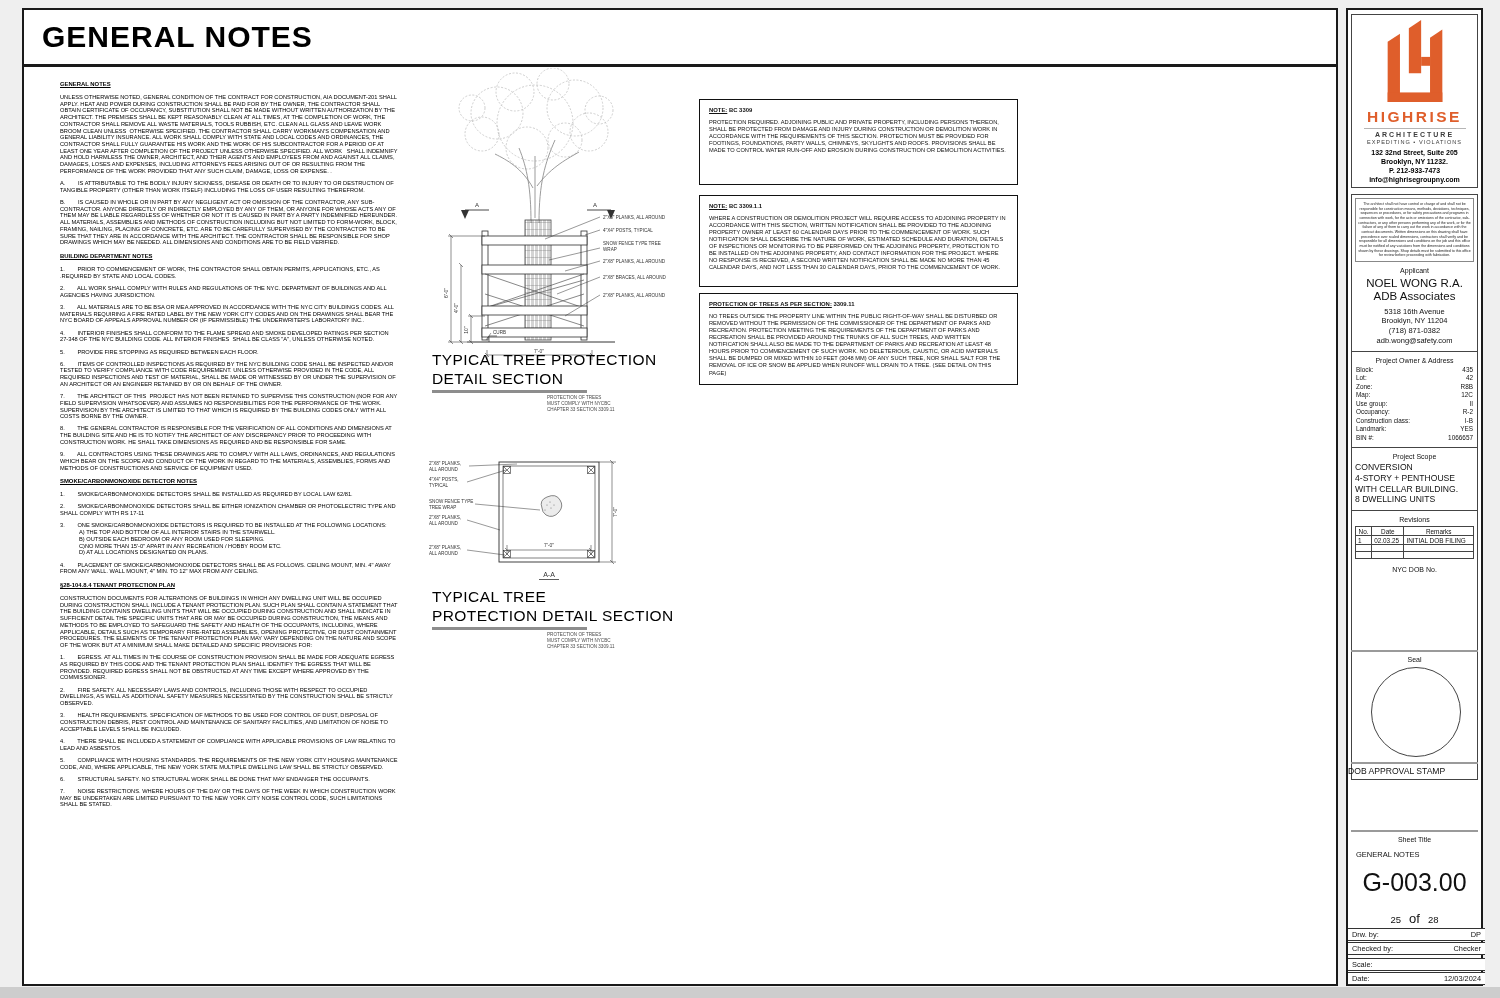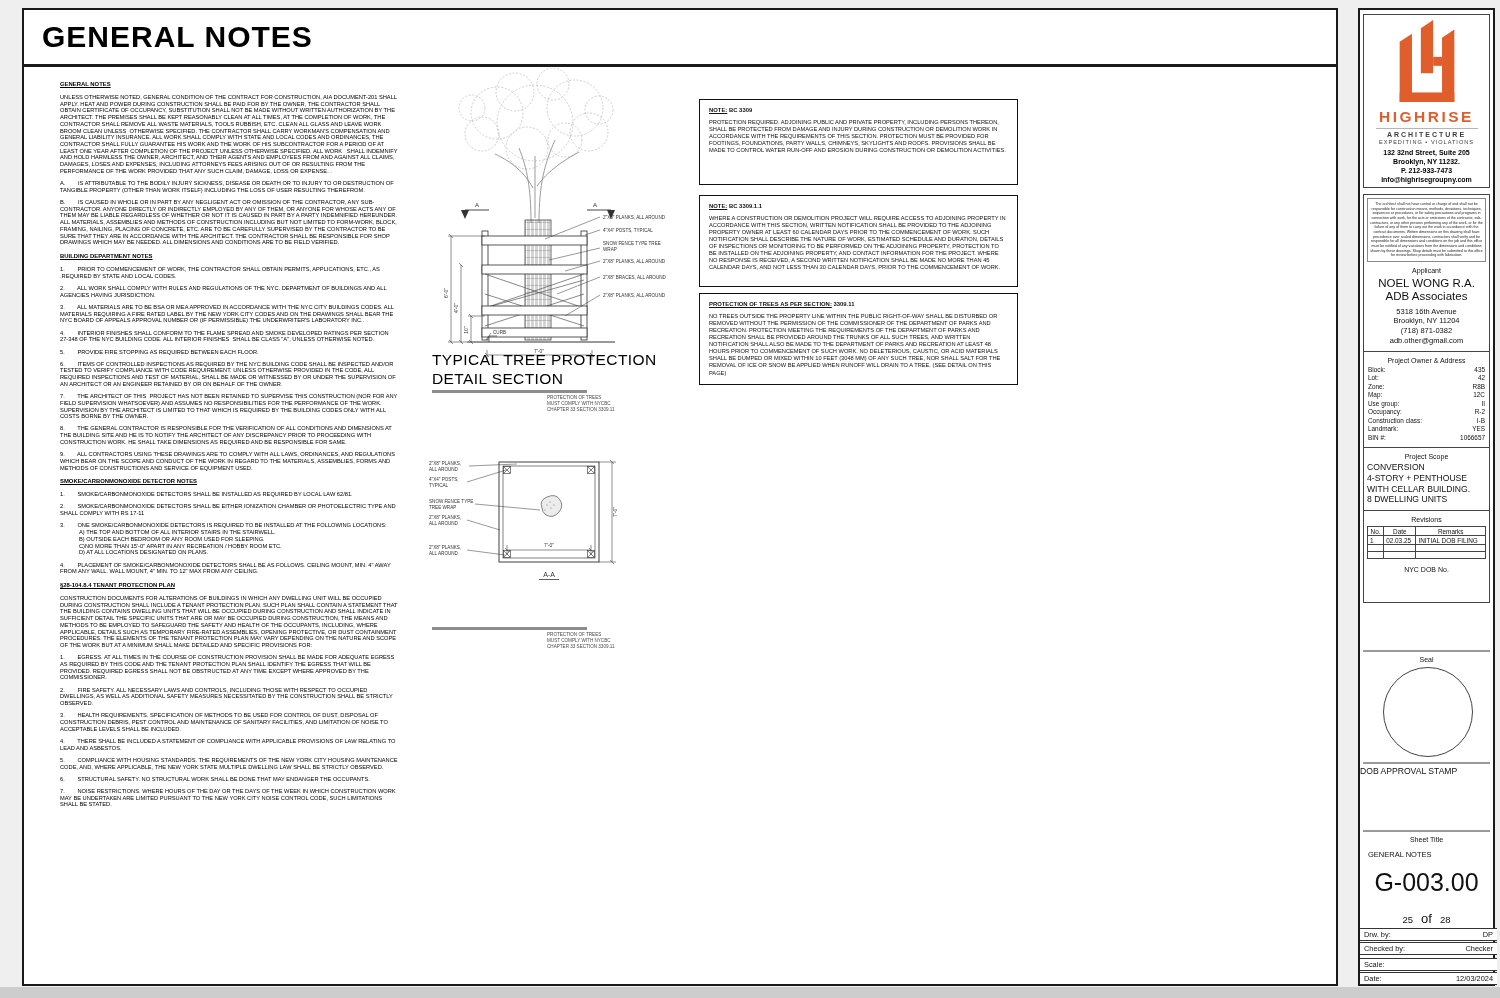--- a/index.html
+++ b/index.html
@@ -26,29 +26,29 @@
   .dtitle { position:absolute; font-size:15.5px; letter-spacing:0.4px; color:#000000; line-height:1.25; }
   .drule { position:absolute; width:155px; height:2.5px; background:#8d8d8d; }
   .dnote { position:absolute; font-size:4.6px; line-height:1.35; color:#4a4a4a; }
 
   svg text { font-family:"Liberation Sans", sans-serif; }
   .dl { font-size:4.6px; fill:#333; }
   .dim-t { font-size:5px; fill:#333; }
   .mark { font-size:6px; fill:#333; }
 
   
-  .tb { position:absolute; left:1346px; top:8px; width:137px; height:978px; background:#fff; border:2px solid #1a1a1a;margin-left:12px; }
+  .tb { position:absolute; left:1346px; top:8px; width:137px; height:978px; background:#fff; border:2px solid #1a1a1a; }
   .lb-logo { position:absolute; left:3px; top:4px; width:127px; height:174px; border:1px solid #444; text-align:center; }
   .brand-name { font-size:15.5px; font-weight:bold; letter-spacing:2.5px; margin-top:2px; }
   .brand-rule { width:102px; height:1px; background:#b5b5b5; margin:2px auto; }
   .brand-t1 { font-size:7px; font-weight:bold; letter-spacing:2px; color:#3c3c3c; }
   .brand-t2 { font-size:5.6px; letter-spacing:1px; color:#3c3c3c; margin-top:1px; }
   .brand-addr { font-size:7px; font-weight:bold; line-height:1.3; margin-top:3px; color:#000; }
 
-  .lb-main { position:absolute; left:3px; top:184px; width:127px; height:409px; border:1px solid #444; padding:3px 3px; }
+  .lb-main { position:absolute; left:3px; top:184px; width:127px; height:586px; border:1px solid #444; padding:3px 3px; }
   .disclaimer { border:1px solid #888; padding:3px 2px; font-size:3.6px; line-height:1.3; text-align:center; color:#222; }
   .lbl { font-size:7px; text-align:center; margin-top:5px; color:#111; }
   .app-name { font-size:11.5px; text-align:center; line-height:1.15; margin-top:3px; }
   .app-addr { font-size:7.5px; text-align:center; line-height:1.3; margin-top:3px; }
   .divider { height:1px; background:#444; margin:5px -3px 0; }
   .owner-addr { font-size:11.8px; text-align:center; line-height:1.12; margin-top:2px; white-space:pre-line; }
   .kv { display:flex; justify-content:space-between; font-size:6.4px; line-height:1.33; padding:0 1px; }
   .scope { font-size:8.6px; line-height:1.25; margin-top:2px; white-space:pre-line; }
   table.rev { width:100%; border-collapse:collapse; margin-top:3px; font-size:6.4px; }
   table.rev th, table.rev td { border:1px solid #444; padding:0.5px 2px; text-align:left; font-weight:normal; }
@@ -267,20 +267,24 @@
     <text class="dl" x="2" y="53">SNOW FENCE TYPE</text>
     <text class="dl" x="2" y="59">TREE WRAP</text>
     <text class="dl" x="2" y="69">2"X8" PLANKS,</text>
     <text class="dl" x="2" y="75">ALL AROUND</text>
     <text class="dl" x="2" y="99">2"X8" PLANKS,</text>
     <text class="dl" x="2" y="105">ALL AROUND</text>
     <text x="122" y="127" text-anchor="middle" style="font-size:7px; fill:#333;">A-A</text>
     <path d="M112,129.5 H132" stroke="#333" stroke-width="0.8"></path>
   </svg>
 
+  <div class="dtitle" style="left:408px; top:577px;">
+    <div>TYPICAL TREE</div>
+    <div>PROTECTION DETAIL SECTION</div>
+  </div>
   <div class="drule" style="left:408px; top:617px;"></div>
   <div class="dnote" style="left:523px; top:622px;">
     <div>PROTECTION OF TREES</div>
     <div>MUST COMPLY WITH NYCBC</div>
     <div>CHAPTER 33 SECTION 3309.11</div>
   </div>
 
   <div class="nbox" style="top:89px; height:86px;">
     <div class="nbox-h"><span class="u">NOTE:</span><span> BC 3309</span></div>
     <div class="nbox-b">PROTECTION REQUIRED. ADJOINING PUBLIC AND PRIVATE PROPERTY, INCLUDING PERSONS THEREON, SHALL BE PROTECTED FROM DAMAGE AND INJURY DURING CONSTRUCTION OR DEMOLITION WORK IN ACCORDANCE WITH THE REQUIREMENTS OF THIS SECTION. PROTECTION MUST BE PROVIDED FOR FOOTINGS, FOUNDATIONS, PARTY WALLS, CHIMNEYS, SKYLIGHTS AND ROOFS. PROVISIONS SHALL BE MADE TO CONTROL WATER RUN-OFF AND EROSION DURING CONSTRUCTION OR DEMOLITION ACTIVITIES.</div>
@@ -322,21 +326,21 @@
     <div class="disclaimer">The architect shall not have control or charge of and shall not be responsible for construction means, methods, deviations, techniques, sequences or procedures, or for safety precautions and programs in connection with work, for the acts or omissions of the contractor, sub-contractors, or any other persons performing any of the work, or for the failure of any of them to carry out the work in accordance with the contract documents. Written dimensions on this drawing shall have precedence over scaled dimensions, contractors shall verify and be responsible for all dimensions and conditions on the job and this office must be notified of any variations from the dimensions and conditions shown by these drawings. Shop details must be submitted to this office for review before proceeding with fabrication.</div>
     <div class="lbl">Applicant</div>
     <div class="app-name">
       <div>NOEL WONG R.A.</div>
       <div>ADB Associates</div>
     </div>
     <div class="app-addr">
       <div>5318 16th Avenue</div>
       <div>Brooklyn, NY 11204</div>
       <div>(718) 871-0382</div>
-      <div>adb.other@gmail.com</div>
+      <div>adb.wong@safety.com</div>
     </div>
     <div class="divider"></div>
     <div class="lbl">Project Owner &amp; Address</div>
     <div style="margin-top:2px;">
       <div class="kv">
           <span>Block:</span>
           <span>435</span>
         </div>
       <div class="kv">
           <span>Lot:</span>

